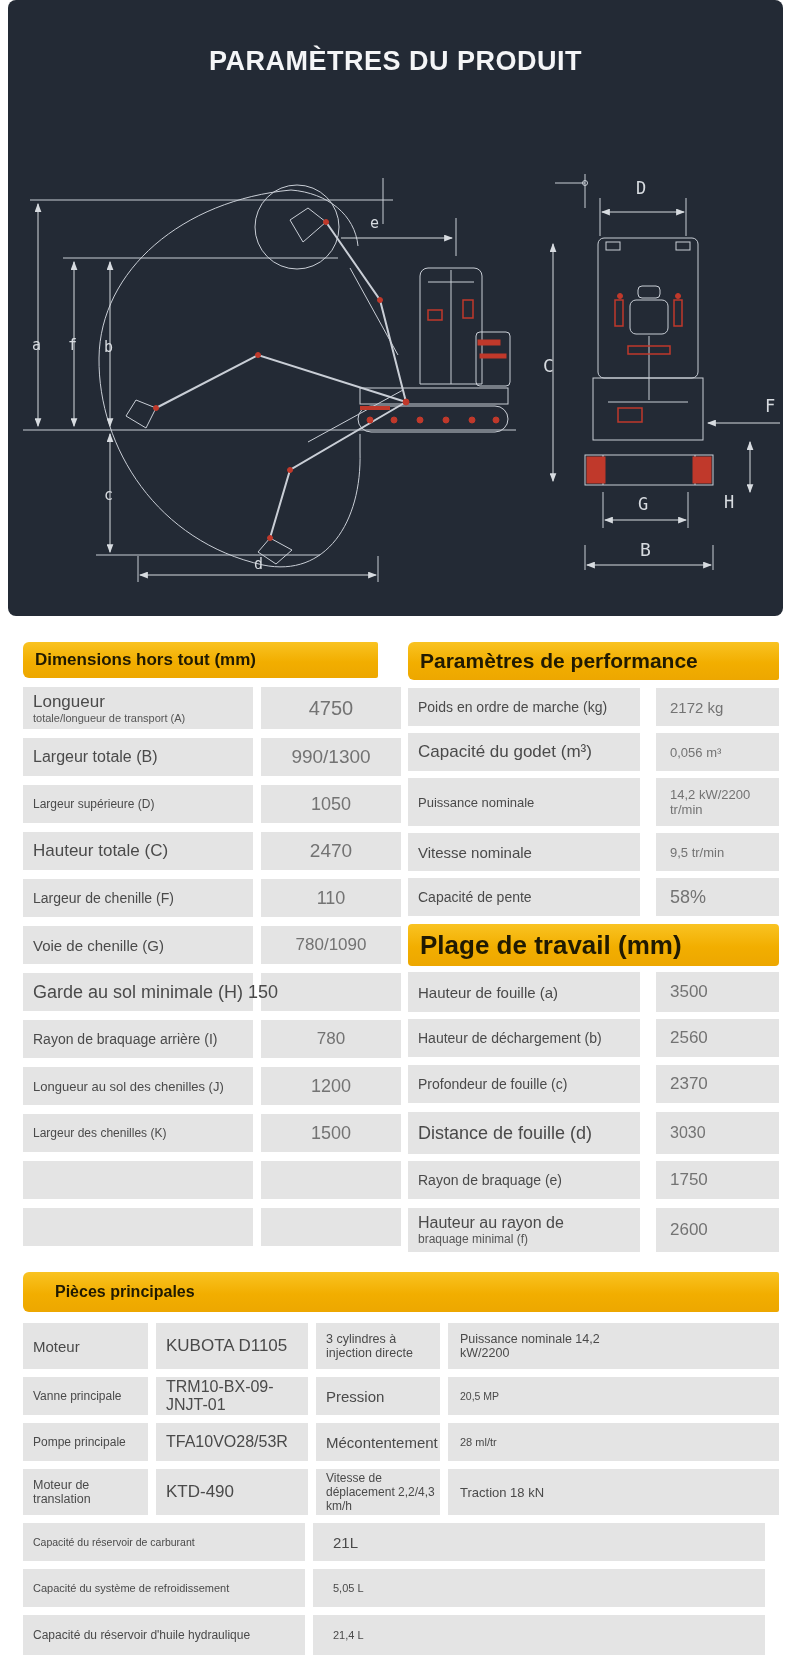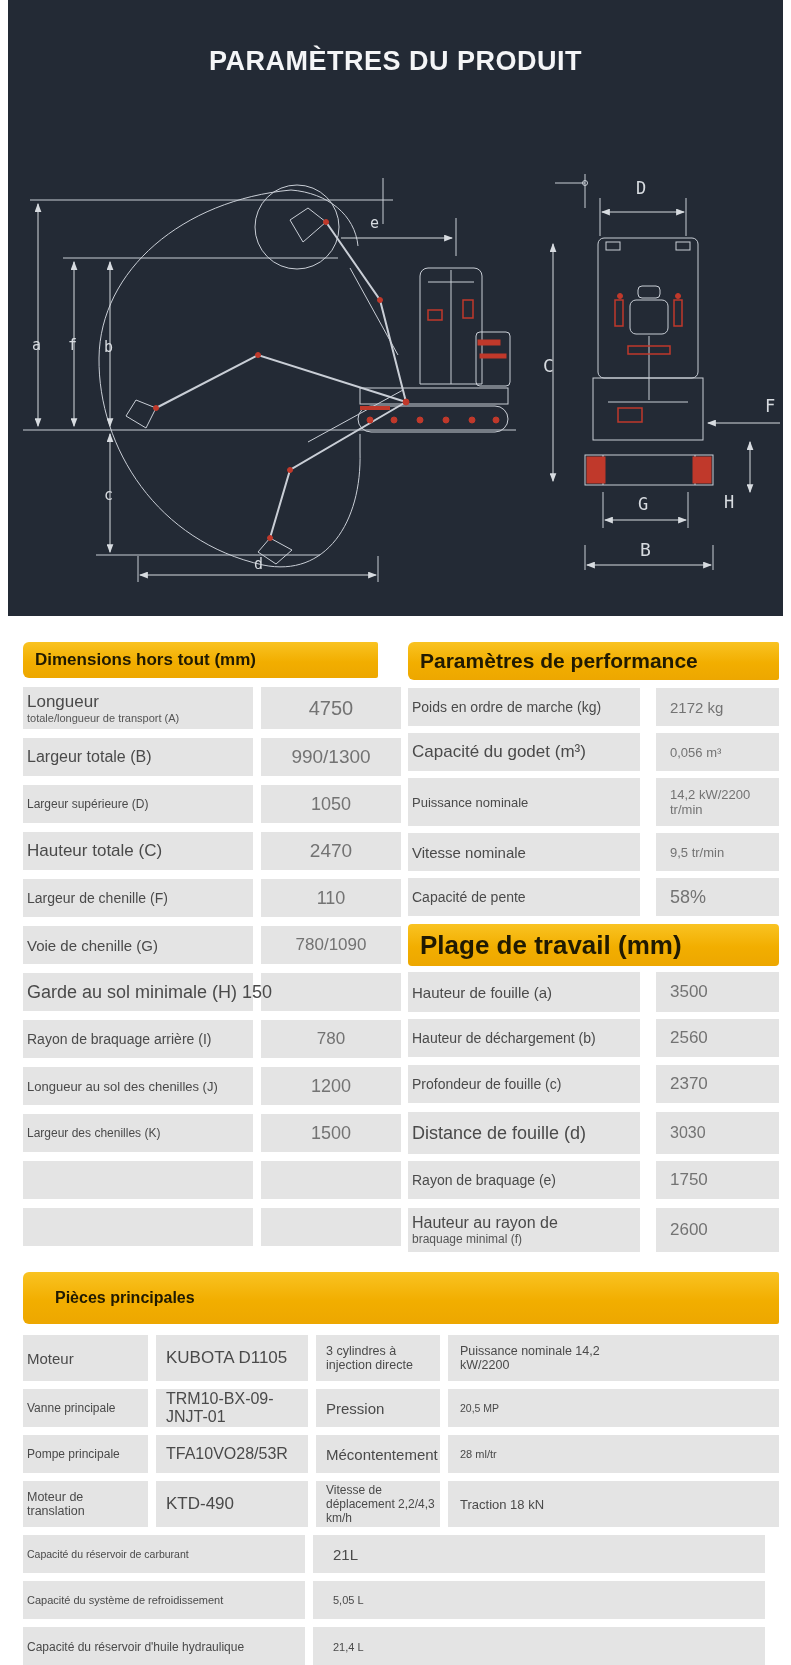--- a/index.html
+++ b/index.html
@@ -1,31 +1,31 @@
 <!DOCTYPE html>
 <html><head>
 <meta charset="utf-8">
 <style>
   html,body{margin:0;padding:0;background:#f6f7f9;}
   .page{position:relative;width:791px;height:1665px;background:#ffffff;overflow:hidden;
         font-family:"Liberation Sans",sans-serif;}
   
-  .hero{position:absolute;left:8px;top:0;width:775px;height:616px;background:#232a35;}
+  .hero{position:absolute;left:8px;top:0;width:775px;height:616px;background:#232a35;border-radius:8px;}
   .hero h1{margin:0;padding-top:46px;text-align:center;color:#f4f5f7;font-size:27px;
            font-weight:700;letter-spacing:.5px;}
   .diagram{position:absolute;left:0;top:150px;width:775px;height:440px;}
   .diagram svg{display:block;}
   
   .yhead{background:linear-gradient(180deg,#f9c322 0%,#f2ae00 55%,#eda700 100%);
          color:#201a02;font-weight:700;display:flex;align-items:center;
          padding-left:12px;border-radius:6px 2px 2px 6px;box-sizing:border-box;}
   .row{display:flex;}
   .cell{background:#e4e4e4;box-sizing:border-box;display:flex;flex-direction:column;
         justify-content:center;color:#4a4a4a;}
-  .lab{padding-left:4px;padding-right:6px;}
+  .lab{padding-left:10px;padding-right:6px;}
   .val{color:#737373;}
   .sub{font-size:11px;color:#555;}
   
   .s10{font-size:10.5px}.s11{font-size:11px}.s12{font-size:12px}.s125{font-size:12.5px}
   .s13{font-size:13px}.s14{font-size:14px}.s15{font-size:15px}.s16{font-size:16px}
   .s17{font-size:17px}.s18{font-size:18px}.s19{font-size:19px}.s20{font-size:20px}
   
   .left-col{position:absolute;left:23px;top:642px;width:378px;}
   .left-col .yhead{height:36px;font-size:17px;margin-bottom:9px;width:355px;}
   .left-col .row{margin-bottom:9px;height:38px;}
@@ -42,21 +42,21 @@
   .right-col .row.tall{height:48px;}
   .right-col .row.tall2{height:44px;}
   .right-col .row.h40{height:40px;}
   .right-col .row.h42{height:42px;}
   .right-col .lab{width:232px;margin-right:8px;}
   .right-col .val{width:123px;padding-left:14px;padding-right:4px;}
   .right-col .gap8{margin-bottom:8px;}
   .right-col .gap9{margin-bottom:9px;}
   
   .bottom{position:absolute;left:23px;top:1272px;width:756px;}
-  .bottom .yhead{height:52px;font-size:16px;margin-bottom:11px;padding-left:32px;}
+  .bottom .yhead{height:40px;font-size:16px;margin-bottom:11px;padding-left:32px;}
   .bottom .row{margin-bottom:8px;height:38px;}
   .bottom .row.tall{height:46px;}
   .bottom .row.h40{height:40px;}
   .bottom .c1{width:125px;margin-right:8px;}
   .bottom .c2{width:152px;margin-right:8px;padding-left:10px;}
   .bottom .c3{width:124px;margin-right:8px;padding-left:10px;}
   .bottom .c4{width:331px;padding-left:12px;}
   .bottom .w1{width:282px;margin-right:8px;}
   .bottom .w2{width:452px;padding-left:20px;}
   .wrapnarrow{display:inline-block;max-width:155px;}

